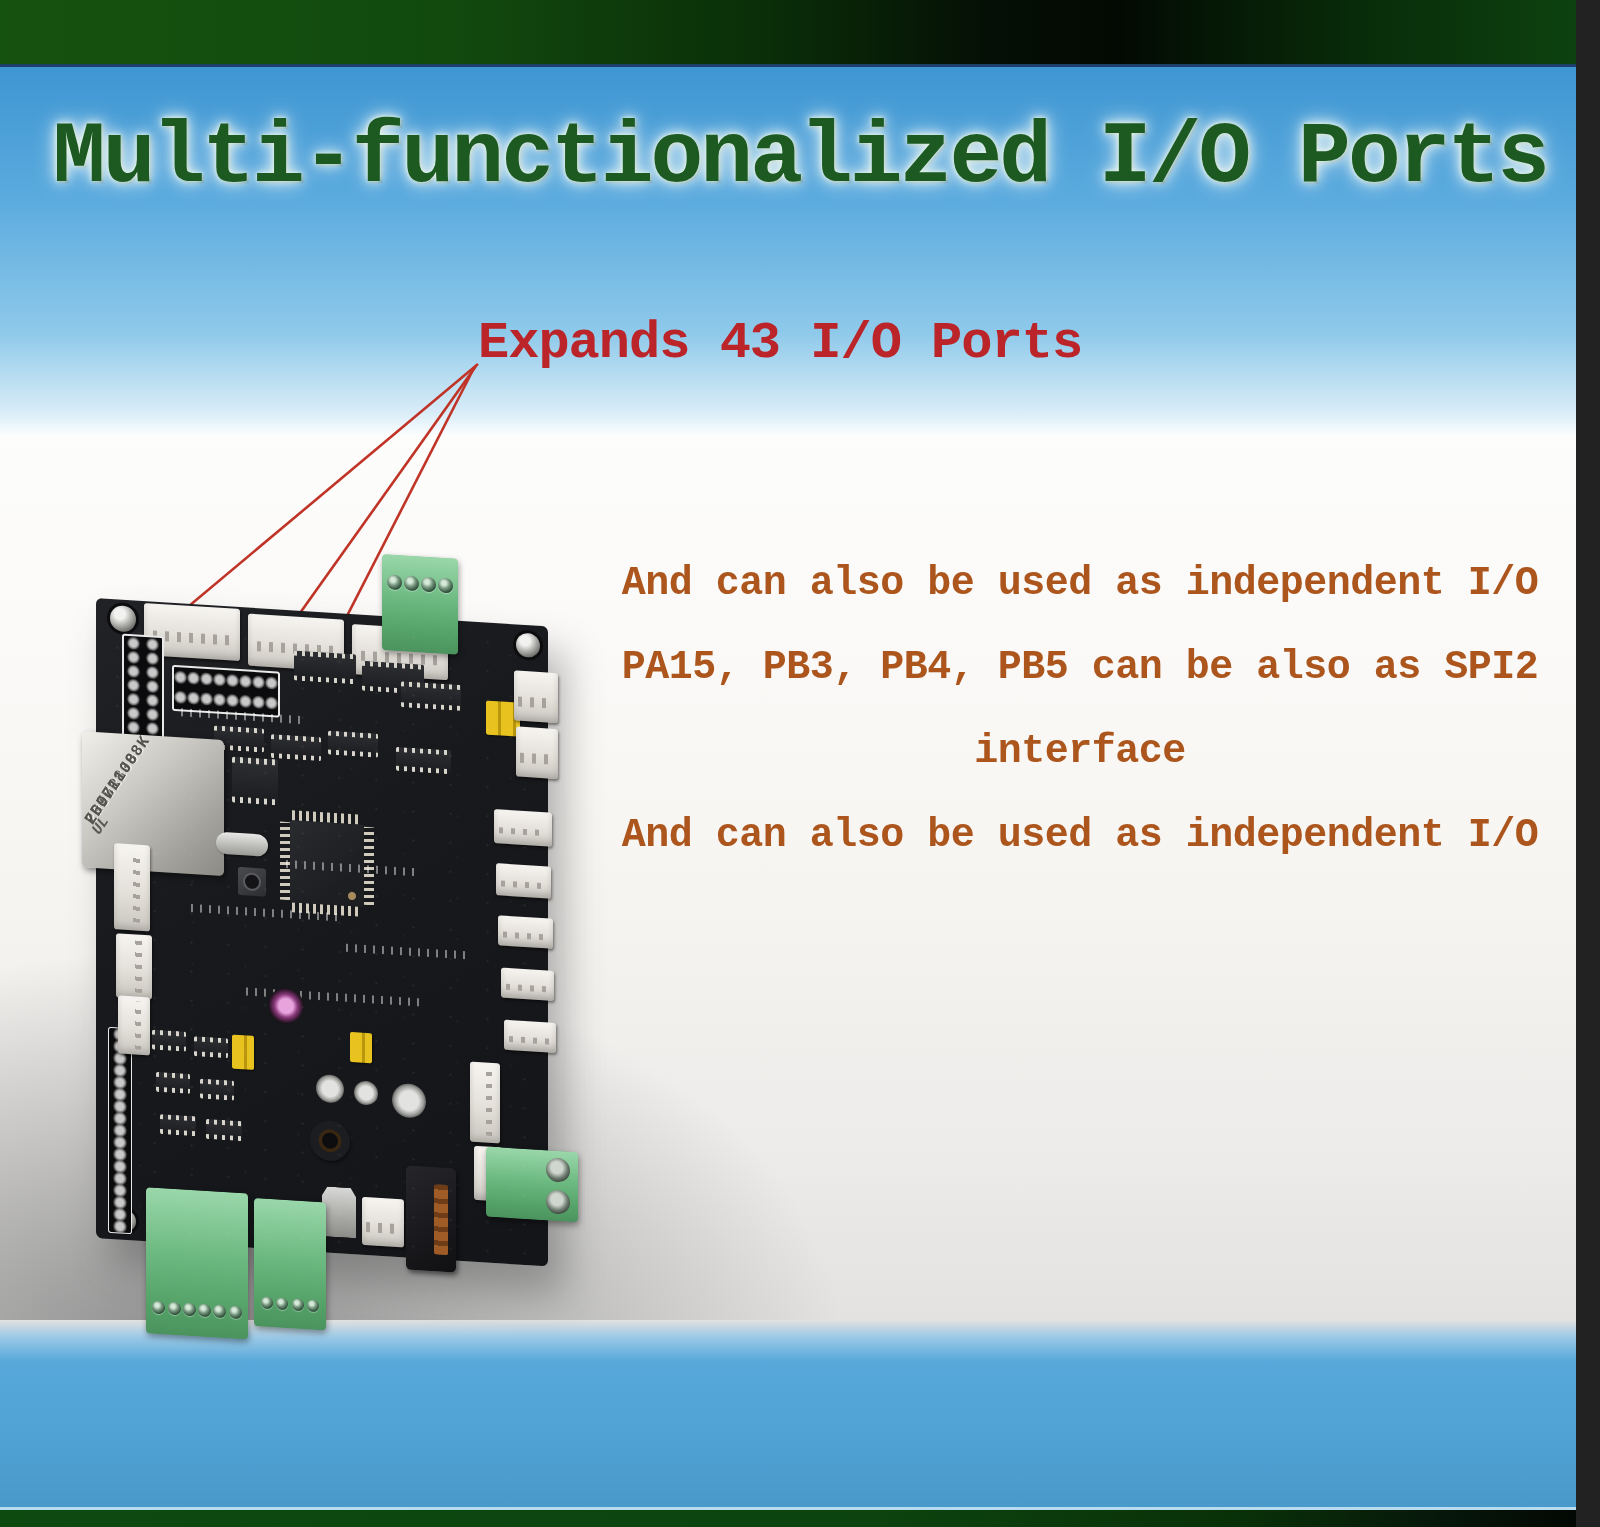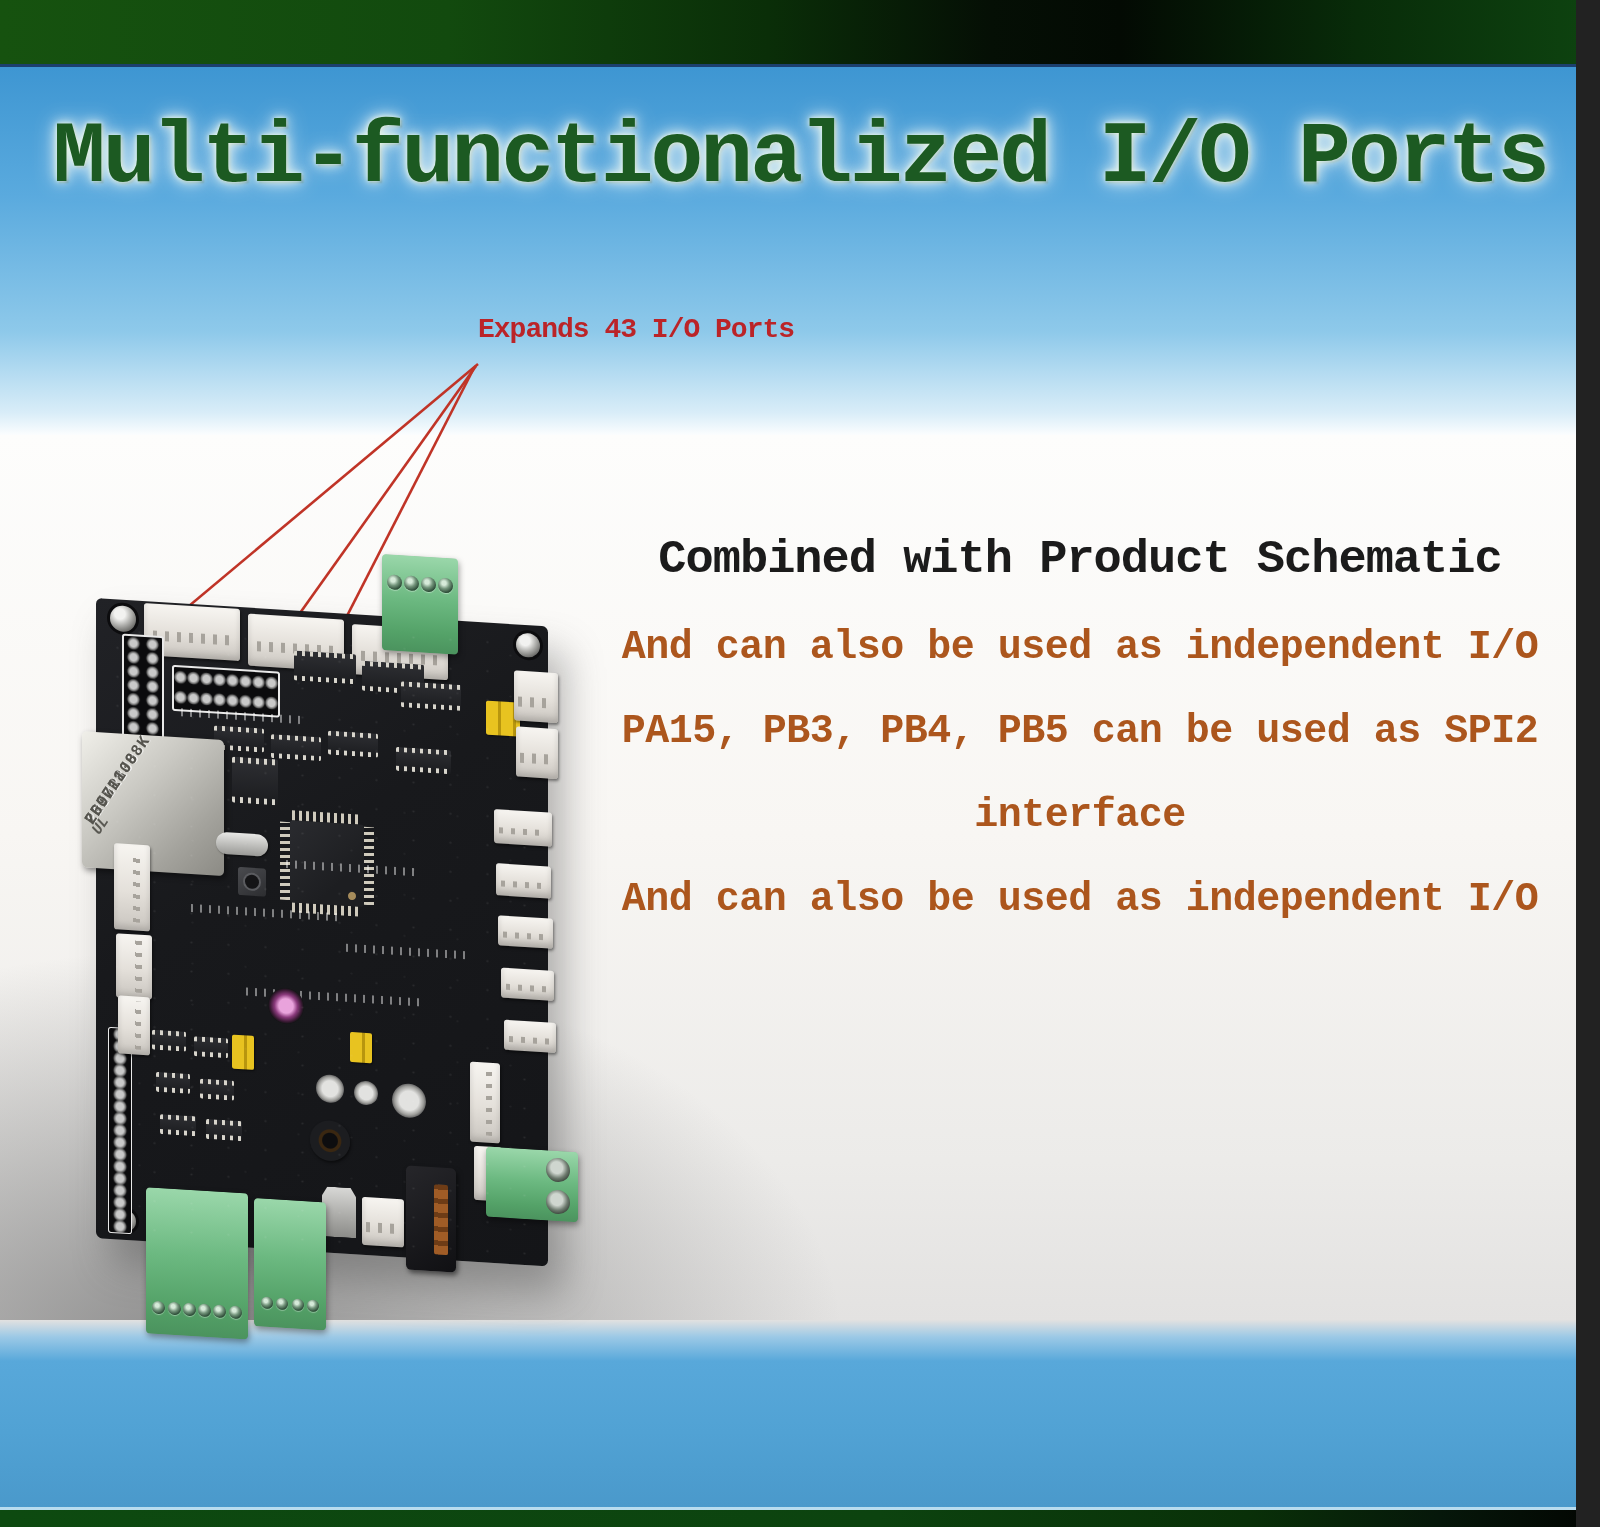--- a/index.html
+++ b/index.html
@@ -19,21 +19,21 @@
   .sea{position:absolute;left:0;top:1320px;width:1600px;height:187px;
     background:linear-gradient(180deg,#e2e1e0 0%,#9cc9e6 9%,#58a8da 22%,#51a2d4 60%,#4a99cb 100%);}
   .bottom-strip{position:absolute;left:0;top:1507px;width:1600px;height:20px;
     border-top:3px solid #b8dcef;
     background:linear-gradient(90deg,#0d4a10 0%,#0c430f 55%,#093008 78%,#06170a 90%,#020502 100%);}
 
   
   .title{position:absolute;left:0;top:108px;width:1600px;margin:0;text-align:center;
     font-size:88px;font-weight:bold;letter-spacing:-3px;color:#1c5a22;
     text-shadow:0 0 4px #e6f5e8,0 0 12px #eef8ef,0 0 22px rgba(255,255,255,.85),2px 2px 2px rgba(10,40,10,.35);}
-  .callout{position:absolute;left:478px;top:314px;font-size:28px;font-weight:600;
+  .callout{position:absolute;left:478px;top:314px;font-size:52px;font-weight:600;
     letter-spacing:-1px;color:#bb2428;}
   .arrows{position:absolute;left:0;top:0;pointer-events:none;}
 
   .info{position:absolute;left:590px;top:528px;width:980px;text-align:center;}
   .info-heading{font-size:47px;font-weight:600;color:#1b1b1b;line-height:64px;letter-spacing:-1px;}
   .info-eg{font-size:47px;font-weight:600;color:#1b1b1b;line-height:70px;margin-top:26px;text-align:left;padding-left:95px;}
   .io-line{margin:0;font-size:40px;font-weight:600;color:#ac561d;line-height:84px;letter-spacing:-0.5px;}
   .io-line:first-of-type{margin-top:14px;}
 
   
@@ -250,19 +250,18 @@
       <div class="gscrews" style="bottom:12px;height:24px;">
         <span class="gscrew" style="width:12px;height:12px;"></span>
           <span class="gscrew" style="width:12px;height:12px;"></span>
         <span class="gscrew" style="width:12px;height:12px;"></span>
           <span class="gscrew" style="width:12px;height:12px;"></span>
       </div>
     </div>
   </div>
 
   <div class="info">
-    <div class="info-heading">Combined with Product Schematic</div>
     <p class="io-line">And can also be used as independent I/O</p>
-    <p class="io-line">PA15, PB3, PB4, PB5 can be used as SPI2 interface</p>
+    <p class="io-line">PA15, PB3, PB4, PB5 can be also as SPI2 interface</p>
     <p class="io-line">And can also be used as independent I/O</p>
   </div>
 
 </div>
 
 </body></html>

